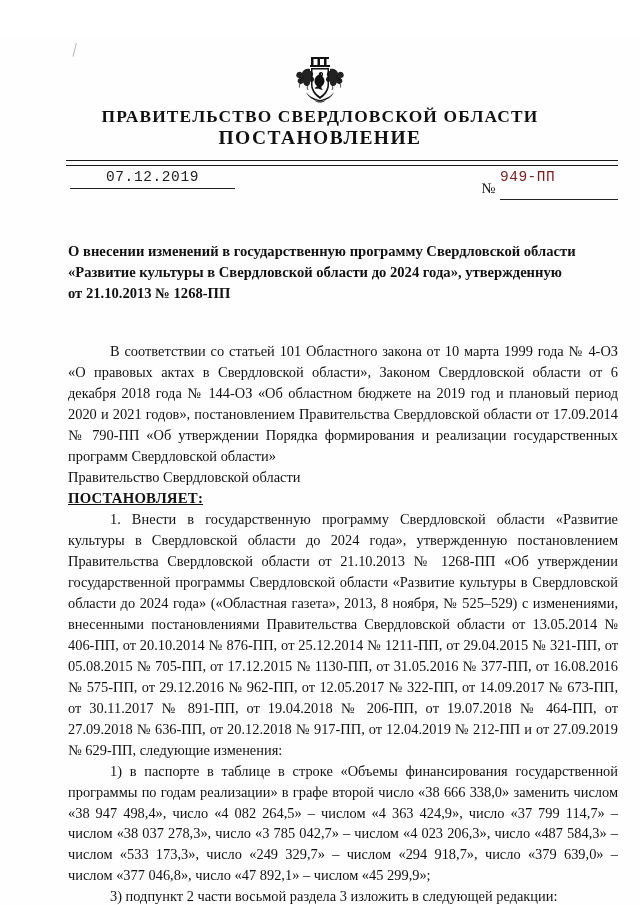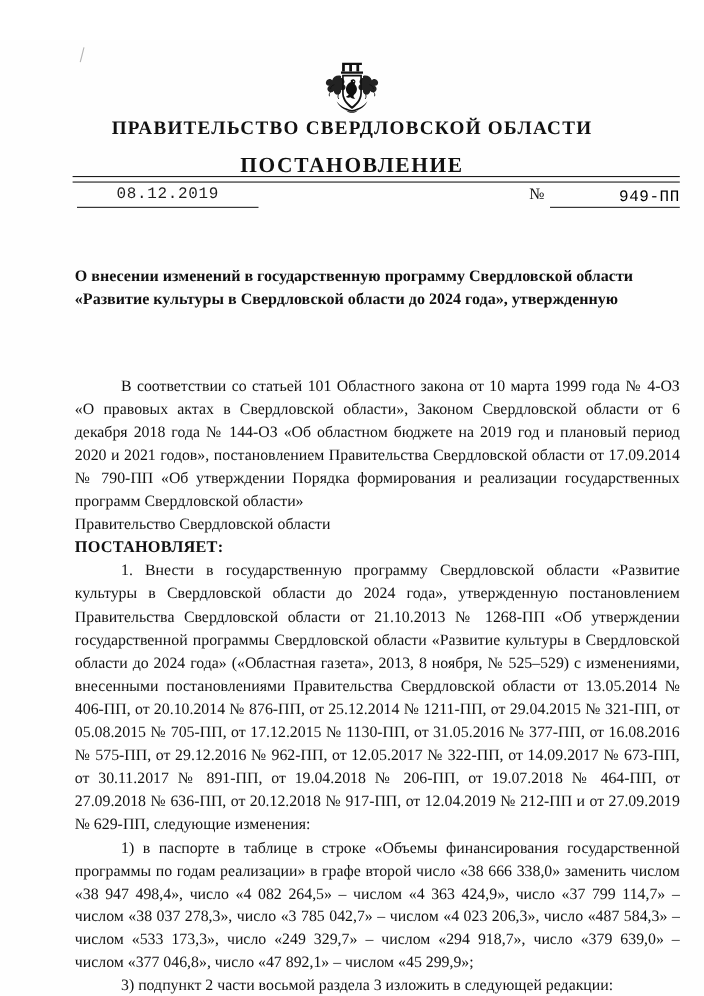--- a/index.html
+++ b/index.html
@@ -58,21 +58,21 @@
     text-align: center;
   }
   .hdr-gov {
     top: 70px;
     font-size: 17.4px;
     font-weight: bold;
     letter-spacing: 1.15px;
     font-family: "Liberation Serif", "DejaVu Serif", serif;
   }
   .hdr-post {
-    top: 104px;
+    top: 91px;
     font-size: 19.5px;
     font-weight: bold;
     letter-spacing: 1.45px;
   }
 
   
   .rule-double {
     position: absolute;
     left: 66px;
     right: 22px;
@@ -104,26 +104,26 @@
     align-items: flex-end;
     gap: 5px;
   }
   .num-label {
     font-size: 14.5px;
     padding-bottom: 3px;
   }
   .num-value {
     width: 118px;
     border-bottom: 1.2px solid #222;
-    text-align: right;
+    text-align: left;
     font-size: 14.5px;
     font-family: "Liberation Mono", "DejaVu Sans Mono", monospace;
     letter-spacing: .5px;
-    padding-bottom: 0;
-    color: #000000;
+    padding-bottom: 14px;
+    color: #7f1d1d;
   }
   .city {
     position: absolute;
     left: 0; right: 0;
     top: 160px;
     text-align: center;
     font-size: 14.5px;
   }
 
   
@@ -152,20 +152,21 @@
   }
   .body p {
     margin: 0;
     text-indent: 42px;
   }
   .body p.noindent { text-indent: 0; }
   .block-post {
     font-weight: bold;
     font-size: 14.8px;
     letter-spacing: .2px;
+    text-decoration: underline;
   }
 
   
   .imprint {
     position: absolute;
     right: 18px;
     bottom: 8px;
     font-size: 3.6px;
     color: #555;
     font-family: "Liberation Sans", "DejaVu Sans", sans-serif;
@@ -207,29 +208,30 @@
         <path d="M50 92 c4 2 8 3 12 3 c4 0 8 -1 12 -3 c-4 4 -8 5 -12 5 c-4 0 -8 -1 -12 -5 z"></path>
       </g>
     </svg>
   </div>
 
   <div class="hdr hdr-gov">ПРАВИТЕЛЬСТВО СВЕРДЛОВСКОЙ ОБЛАСТИ</div>
   <div class="hdr hdr-post">ПОСТАНОВЛЕНИЕ</div>
 
   <div class="rule-double"></div>
 
-  <div class="date-line">08.12.2019</div>
+  <div class="date-line">07.12.2019</div>
   <div class="num-block">
     <span class="num-label">№</span>
     <span class="num-value">949-ПП</span>
   </div>
 
   <div class="doc-title">
     <div>О внесении изменений в государственную программу Свердловской области</div>
     <div>«Развитие культуры в Свердловской области до 2024 года», утвержденную</div>
+    <div>от 21.10.2013 № 1268-ПП</div>
   </div>
 
   <div class="body">
     <p>В соответствии со статьей 101 Областного закона от 10 марта 1999 года № 4-ОЗ «О правовых актах в Свердловской области», Законом Свердловской области от 6 декабря 2018 года № 144-ОЗ «Об областном бюджете на 2019 год и плановый период 2020 и 2021 годов», постановлением Правительства Свердловской области от 17.09.2014 № 790-ПП «Об утверждении Порядка формирования и реализации государственных программ Свердловской области»</p>
     <p class="noindent">Правительство Свердловской области</p>
     <p class="noindent block-post">ПОСТАНОВЛЯЕТ:</p>
     <p>1. Внести в государственную программу Свердловской области «Развитие культуры в Свердловской области до 2024 года», утвержденную постановлением Правительства Свердловской области от 21.10.2013 № 1268-ПП «Об утверждении государственной программы Свердловской области «Развитие культуры в Свердловской области до 2024 года» («Областная газета», 2013, 8 ноября, № 525–529) с изменениями, внесенными постановлениями Правительства Свердловской области от 13.05.2014 № 406-ПП, от 20.10.2014 № 876-ПП, от 25.12.2014 № 1211-ПП, от 29.04.2015 № 321-ПП, от 05.08.2015 № 705-ПП, от 17.12.2015 № 1130-ПП, от 31.05.2016 № 377-ПП, от 16.08.2016 № 575-ПП, от 29.12.2016 № 962-ПП, от 12.05.2017 № 322-ПП, от 14.09.2017 № 673-ПП, от 30.11.2017 № 891-ПП, от 19.04.2018 № 206-ПП, от 19.07.2018 № 464-ПП, от 27.09.2018 № 636-ПП, от 20.12.2018 № 917-ПП, от 12.04.2019 № 212-ПП и от 27.09.2019 № 629-ПП, следующие изменения:</p>
     <p>1) в паспорте в таблице в строке «Объемы финансирования государственной программы по годам реализации» в графе второй число «38 666 338,0» заменить числом «38 947 498,4», число «4 082 264,5» – числом «4 363 424,9», число «37 799 114,7» – числом «38 037 278,3», число «3 785 042,7» – числом «4 023 206,3», число «487 584,3» – числом «533 173,3», число «249 329,7» – числом «294 918,7», число «379 639,0» – числом «377 046,8», число «47 892,1» – числом «45 299,9»;</p>
     <p>3) подпункт 2 части восьмой раздела 3 изложить в следующей редакции:</p>
   </div>

